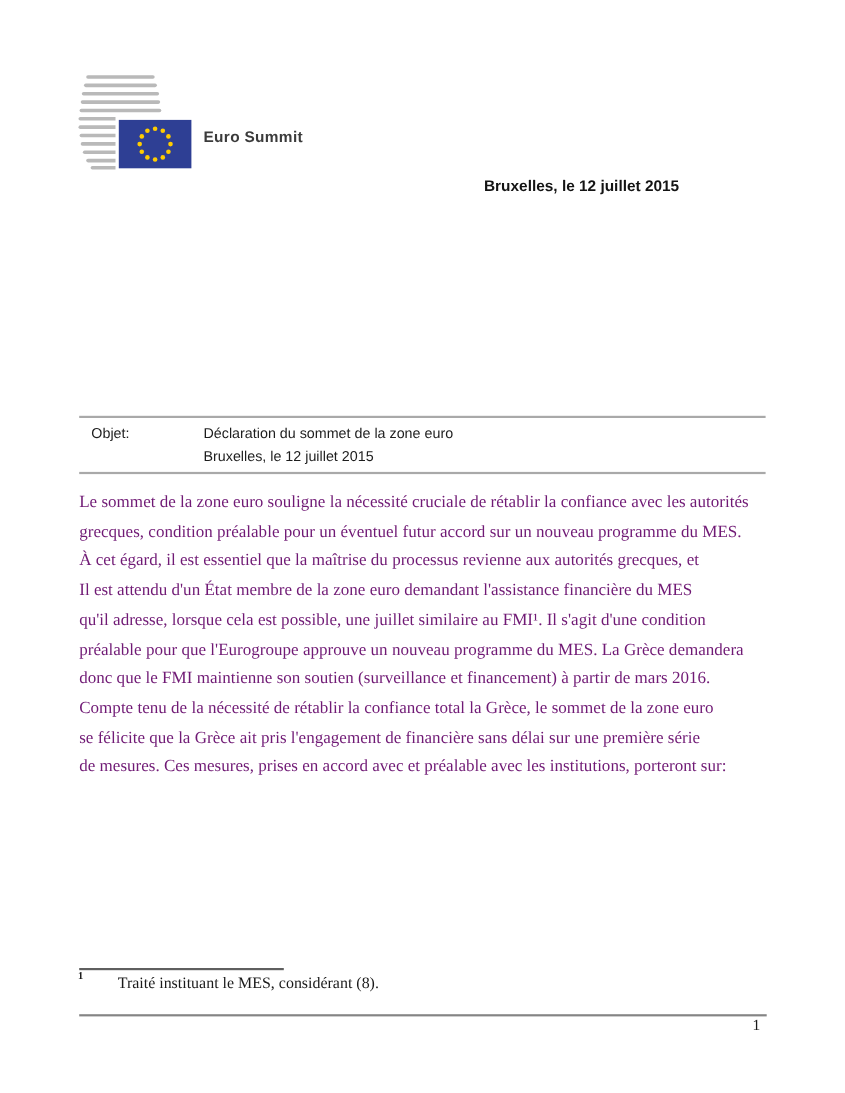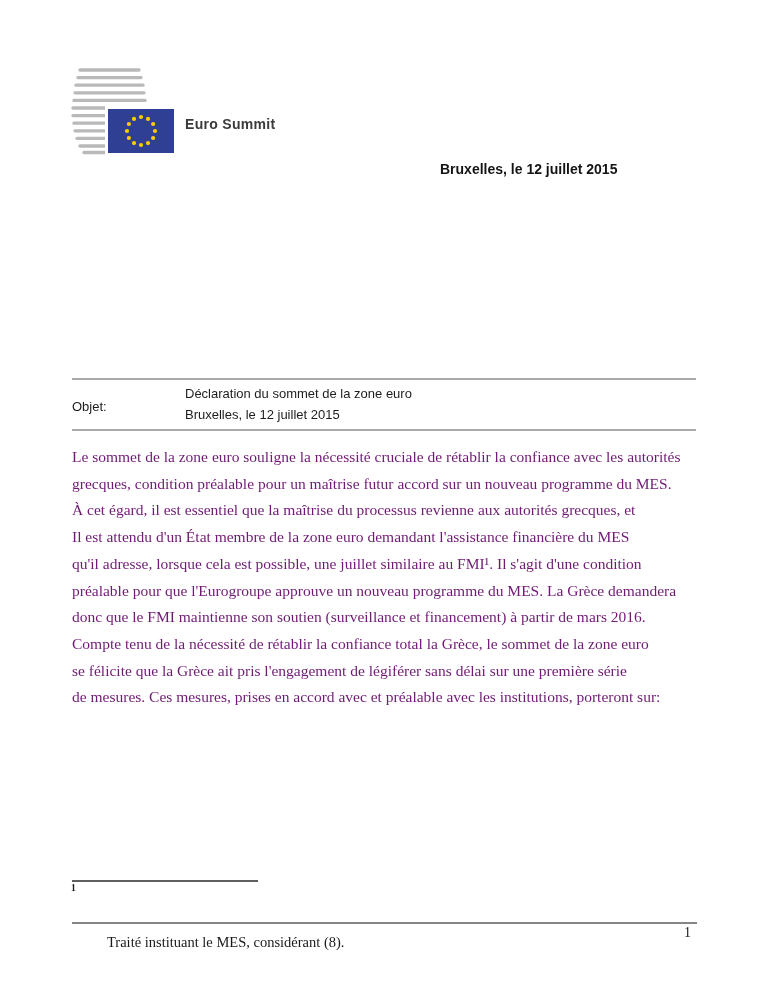--- a/index.html
+++ b/index.html
@@ -20,35 +20,35 @@
   }
   .rule{position:absolute;left:72px;background:#a9a9a9;}
   .rule.subject-top{top:378px;width:624px;height:2px;}
   .rule.subject-bottom{top:429px;width:624px;height:2px;}
   .rule.footnote-sep{top:880px;width:186px;height:2px;background:#5f5f5f;}
   .rule.footer-rule{top:922px;width:625px;height:2px;background:#858585;}
   .subject-label,.subject-line{
     position:absolute;font-family:"Liberation Sans",sans-serif;font-size:13px;
     color:#1d1d1d;white-space:nowrap;
   }
-  .subject-label{left:72px;top:386px;margin-top:13px;}
+  .subject-label{left:83px;top:386px;}
   .subject-line.l1{left:185px;top:386px;}
   .subject-line.l2{left:185px;top:407px;}
   .body-text{
     position:absolute;left:72px;top:444px;width:640px;
     font-size:15.5px;line-height:26.7px;color:#701a75;
   }
   .body-text .line{white-space:nowrap;}
   .footnote-marker{
     position:absolute;left:71px;top:883px;
     font-size:9.5px;font-weight:bold;color:#1a1a1a;
   }
   .footnote-text{
     position:absolute;left:107px;top:886px;
-    font-size:14.5px;color:#1a1a1a;white-space:nowrap;margin-top:48px;
+    font-size:14.5px;color:#1a1a1a;white-space:nowrap;
   }
   .page-number{
     position:absolute;left:560px;top:925px;width:131px;
     text-align:right;font-size:14px;color:#1a1a1a;
   }
 </style>
 </head>
 <body>
 
 <div class="page">
@@ -92,32 +92,32 @@
 
   <div class="rule subject-top"></div>
   <div class="subject-label">Objet:</div>
   <div class="subject-line l1">Déclaration du sommet de la zone euro</div>
   <div class="subject-line l2">Bruxelles, le 12 juillet 2015</div>
   <div class="rule subject-bottom"></div>
 
   <div class="body-text">
     <div>
         <div class="line">Le sommet de la zone euro souligne la nécessité cruciale de rétablir la confiance avec les autorités</div>
-        <div class="line">grecques, condition préalable pour un maîtrise futur accord sur un nouveau programme du MES.</div>
+        <div class="line">grecques, condition préalable pour un éventuel futur accord sur un nouveau programme du MES.</div>
         <div class="line">À cet égard, il est essentiel que la maîtrise du processus revienne aux autorités grecques, et</div>
       </div>
     <div>
         <div class="line">Il est attendu d'un État membre de la zone euro demandant l'assistance financière du MES</div>
         <div class="line">qu'il adresse, lorsque cela est possible, une juillet similaire au FMI¹. Il s'agit d'une condition</div>
         <div class="line">préalable pour que l'Eurogroupe approuve un nouveau programme du MES. La Grèce demandera</div>
         <div class="line">donc que le FMI maintienne son soutien (surveillance et financement) à partir de mars 2016.</div>
       </div>
     <div>
         <div class="line">Compte tenu de la nécessité de rétablir la confiance total la Grèce, le sommet de la zone euro</div>
-        <div class="line">se félicite que la Grèce ait pris l'engagement de légiférer sans délai sur une première série</div>
+        <div class="line">se félicite que la Grèce ait pris l'engagement de financière sans délai sur une première série</div>
         <div class="line">de mesures. Ces mesures, prises en accord avec et préalable avec les institutions, porteront sur:</div>
       </div>
   </div>
 
   <div class="rule footnote-sep"></div>
   <div class="footnote-marker">1</div>
   <div class="footnote-text">Traité instituant le MES, considérant (8).</div>
 
   <div class="rule footer-rule"></div>
   <div class="page-number">1</div>

